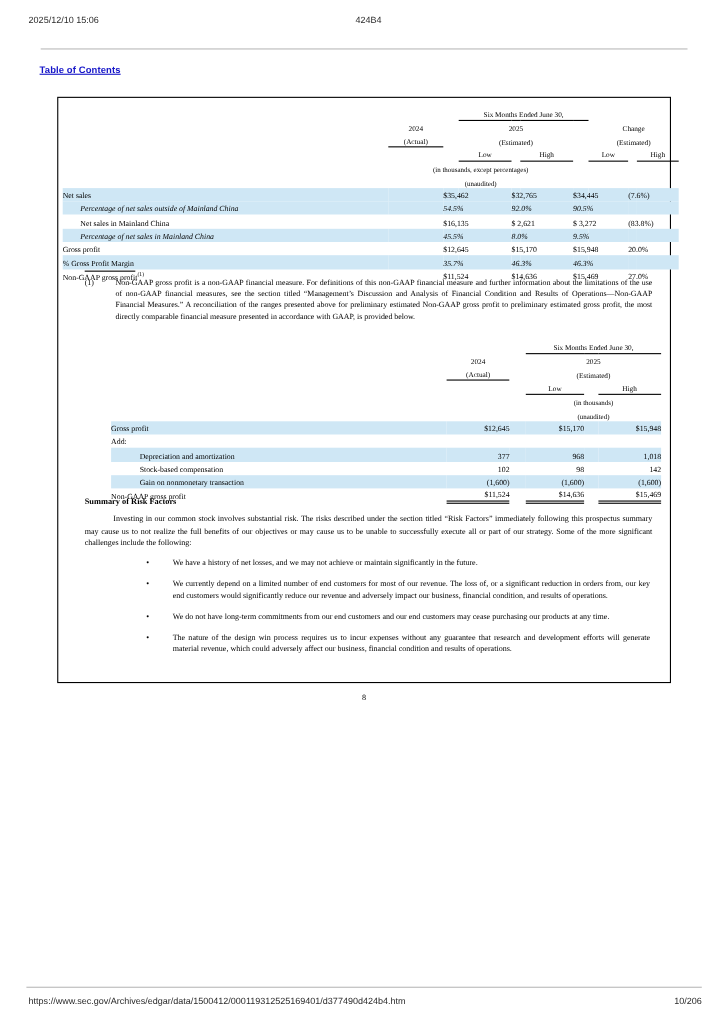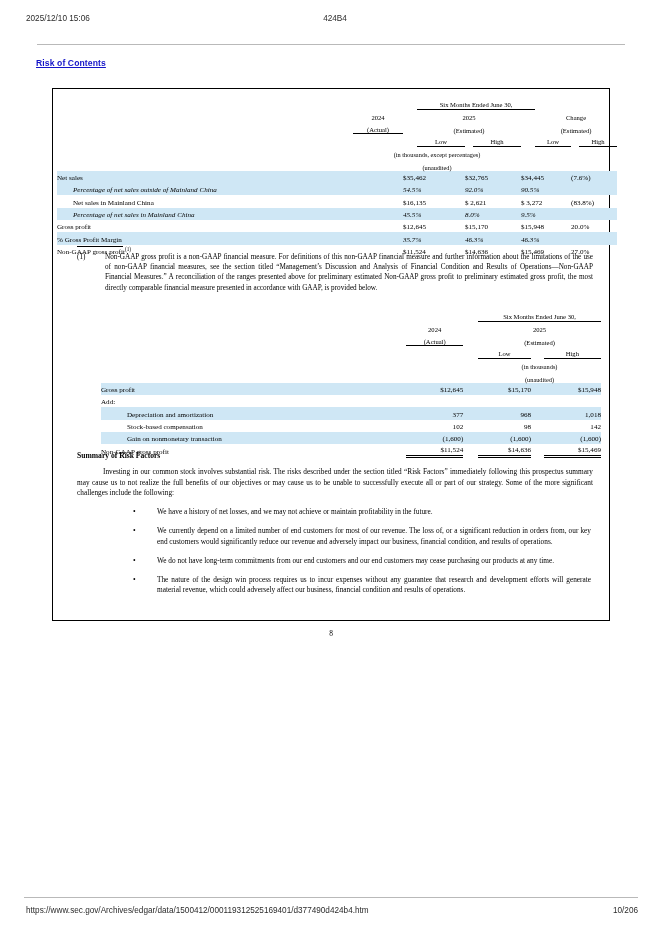--- a/index.html
+++ b/index.html
@@ -227,21 +227,21 @@
 </style>
 </head>
 <body>
 
 <div class="print-header">
   <span class="ph-left">2025/12/10 15:06</span>
   <span class="ph-mid">424B4</span>
 </div>
 <div class="header-rule"></div>
 
-<a class="toc-link" href="#">Risk of Contents</a>
+<a class="toc-link" href="#">Table of Contents</a>
 
 <div class="doc-box">
  <div class="doc-inner">
 
   <table class="fin" id="table1">
     <colgroup>
       <col style="width:296px">
       <col style="width:50px">
       <col style="width:14px">
       <col style="width:48px">
@@ -500,21 +500,21 @@
             <td class="num dbl">$15,469</td>
           </tr>
         </tbody>
   </table>
 
   <div class="rf-title">Summary of Risk Factors</div>
   <div class="rf-para">Investing in our common stock involves substantial risk. The risks described under the section titled “Risk Factors” immediately following this prospectus summary may cause us to not realize the full benefits of our objectives or may cause us to be unable to successfully execute all or part of our strategy. Some of the more significant challenges include the following:</div>
   <div class="bullets" id="rf-bullets">
         <div class="bullet-row">
           <span class="bdot">•</span>
-          <span class="btext">We have a history of net losses, and we may not achieve or maintain profitability in the future.</span>
+          <span class="btext">We have a history of net losses, and we may not achieve or maintain significantly in the future.</span>
         </div>
         <div class="bullet-row">
           <span class="bdot">•</span>
           <span class="btext">We currently depend on a limited number of end customers for most of our revenue. The loss of, or a significant reduction in orders from, our key end customers would significantly reduce our revenue and adversely impact our business, financial condition, and results of operations.</span>
         </div>
         <div class="bullet-row">
           <span class="bdot">•</span>
           <span class="btext">We do not have long-term commitments from our end customers and our end customers may cease purchasing our products at any time.</span>
         </div>
         <div class="bullet-row">

